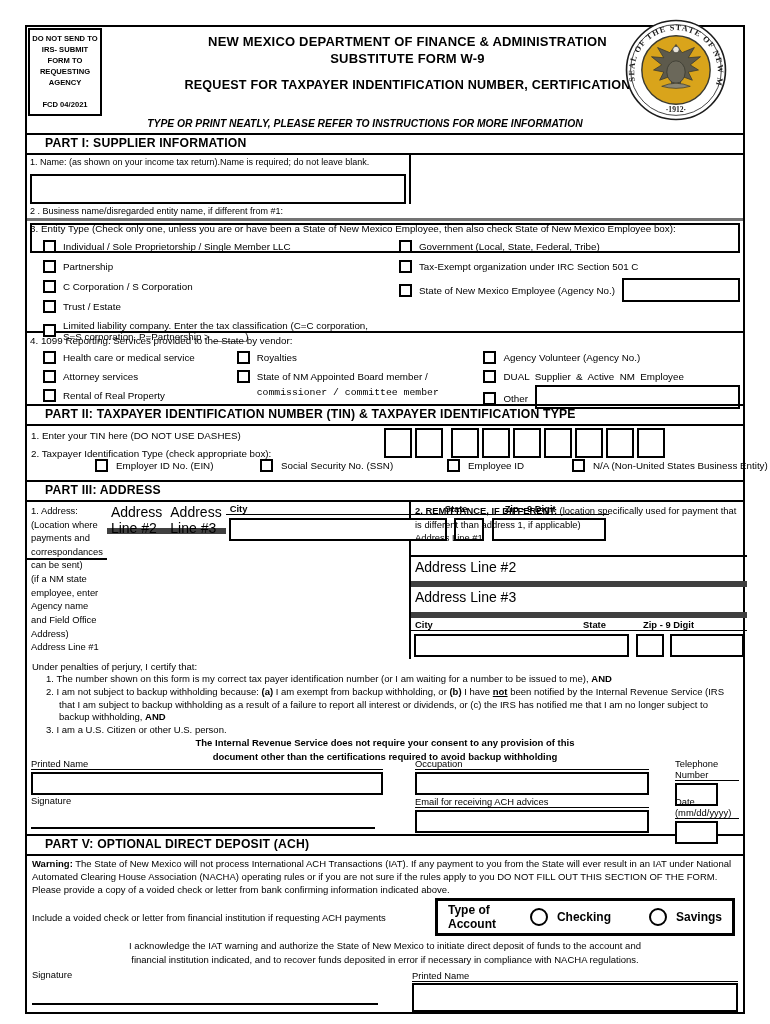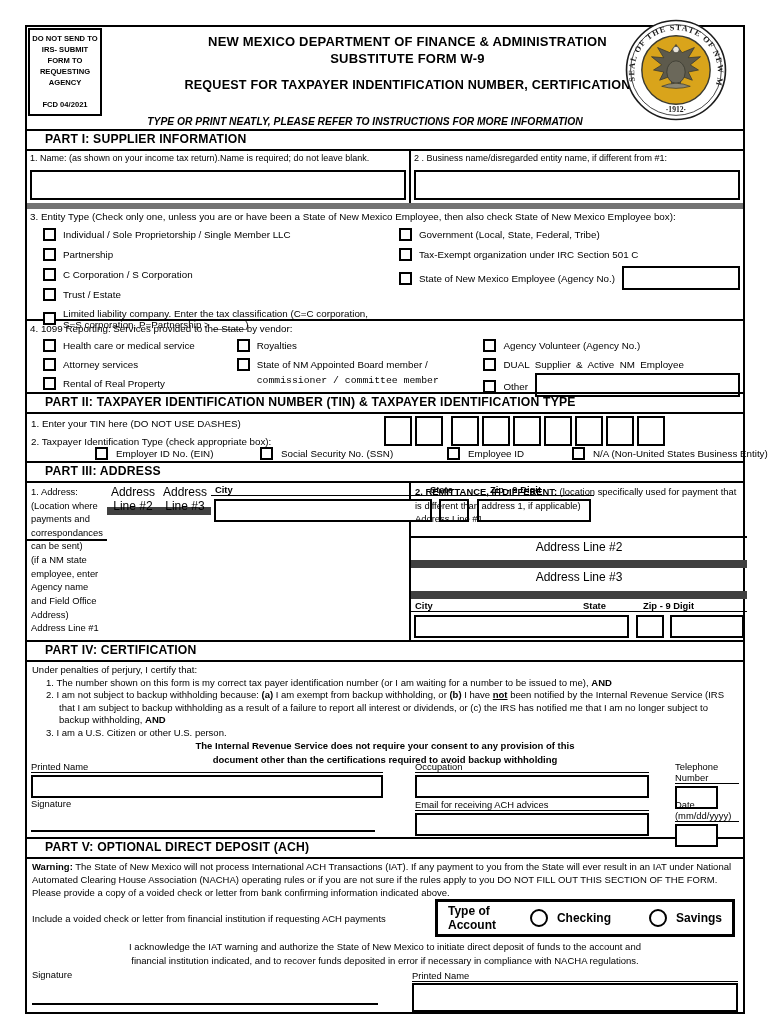--- a/index.html
+++ b/index.html
@@ -24,21 +24,21 @@
   .t { font-weight: 700; font-size: 13px; line-height: 1.3; letter-spacing: .2px; }
   .req { font-weight: 700; font-size: 12.6px; margin-top: 10px; letter-spacing: .2px; }
   .seal-wrap { position: absolute; right: 16px; top: -8px; width: 102px; height: 102px; }
   .instr { text-align: center; font-style: italic; font-weight: 700; font-size: 10.3px; height: 15px; padding-right: 40px; }
   
   .bar {
     border-top: 2px solid #000; border-bottom: 2px solid #000;
     font-weight: 700; font-size: 12.2px; padding: 1px 18px 3px; letter-spacing: .2px;
   }
   
-  .nbrow { display: flex; height: 66px; border-bottom: 6px solid #737373; }
+  .nbrow { display: flex; height: 66px; border-bottom: 3px solid #737373; flex-direction: column; }
   .nb-l { width: 384px; border-right: 2px solid #000; }
   .nb-r { flex: 1; }
   .nb-lbl { font-size: 9px; padding: 2px 3px 0; }
   .inbox { border: 2px solid #000; height: 30px; margin: 7px 3px 0; background: #fff; }
   
   .sec { padding: 1px 3px 4px; font-size: 9.8px; }
   .sec-cap { font-size: 9.8px; padding-top: 1px; }
   .ent { border-bottom: 2px solid #000; height: 112px; }
   .r99 { height: 71px; }
   .cols { display: flex; }
@@ -63,21 +63,21 @@
   .tin-box { width: 28px; height: 30px; border: 2px solid #000; margin-right: 3px; background: #fff; }
   .tin-gap { margin-right: 8px; }
   .tt { position: absolute; top: 33px; display: flex; align-items: center; }
   .tt .cb { margin-right: 8px; }
   .tt1 { left: 68px; } .tt2 { left: 233px; } .tt3 { left: 420px; } .tt4 { left: 545px; }
   
   .addr { display: flex; height: 157px; }
   .ac-l { width: 384px; border-right: 2px solid #000; display: flex; }
   .ac-r { flex: 1; display: flex; flex-direction: column; }
   .a-top { height: 58px; border-bottom: 2px solid #000; padding: 2px 4px 0; font-size: 9.4px; line-height: 1.45; }
-  .a-line { height: 32px; border-bottom: 8px solid #404040; padding: 2px 4px 0; font-size: 12px; text-align: center; }
+  .a-line { height: 32px; border-bottom: 6px solid #404040; padding: 2px 4px 0; font-size: 14px; }
   .a-csz { flex: 1; font-size: 9.4px; font-weight: bold; }
   .csz-labels { display: flex; border-bottom: 1px solid #000; padding: 1px 4px 0; }
   .l-city { flex: 1; } .l-state { width: 60px; } .l-zip { width: 100px; }
   .csz-inputs { display: flex; padding: 3px 3px 0; height: 28px; }
   .ibox { border: 2px solid #000; background: #fff; height: 23px; }
   .i-city { width: 218px; } .i-state { width: 30px; margin-left: 7px; } .i-zip { width: 114px; margin-left: 8px; }
   .ac-r .i-city { width: 215px; } .ac-r .i-state { width: 28px; } .ac-r .i-zip { width: 74px; margin-left: 6px; }
   
   .cert { font-size: 9.5px; line-height: 1.32; padding: 2px 5px 0; height: 98px; }
   .ci { margin-left: 27px; text-indent: -13px; }
@@ -339,21 +339,20 @@
         </div>
         <div class="csz-inputs">
           <span class="ibox i-city"></span>
           <span class="ibox i-state"></span>
           <span class="ibox i-zip"></span>
         </div>
       </div>
     </div>
   </div>
 
-  <div class="bar">PART IV: CERTIFICATION</div>
 
   <div class="cert">
     <div>Under penalties of perjury, I certify that:</div>
     <div class="ci">
       <span>1. The number shown on this form is my correct tax payer identification number (or I am waiting for a number to be issued to me), </span><span class="b">AND</span>
     </div>
     <div class="ci">
       <span>2. I am not subject to backup withholding because: </span><span class="b">(a)</span><span> I am exempt from backup withholding, or </span><span class="b">(b)</span><span> I have </span><span class="bu">not</span><span> been notified by the Internal Revenue Service (IRS that I am subject to backup withholding as a result of a failure to report all interest or dividends, or (c) the IRS has notified me that I am no longer subject to backup withholding, </span><span class="b">AND</span>
     </div>
     <div class="ci">3. I am a U.S. Citizen or other U.S. person.</div>

